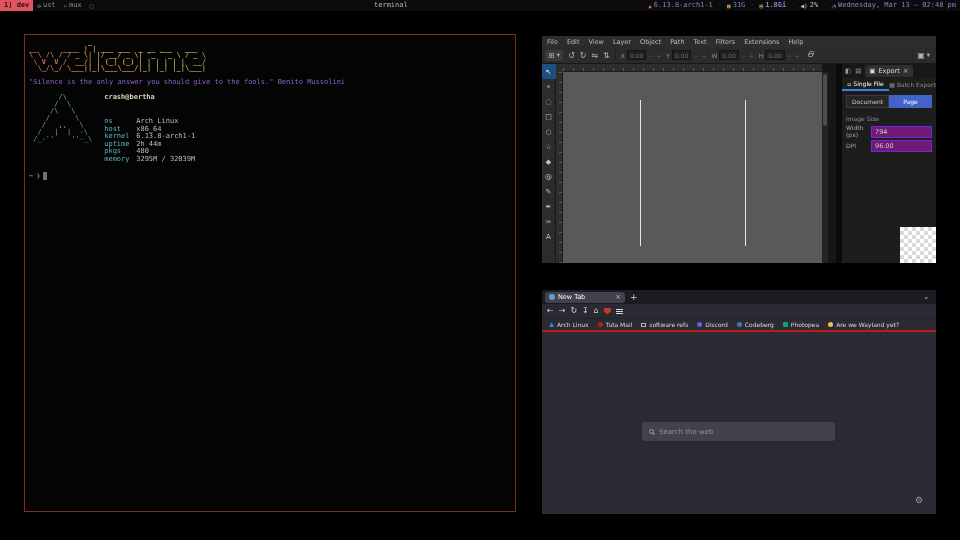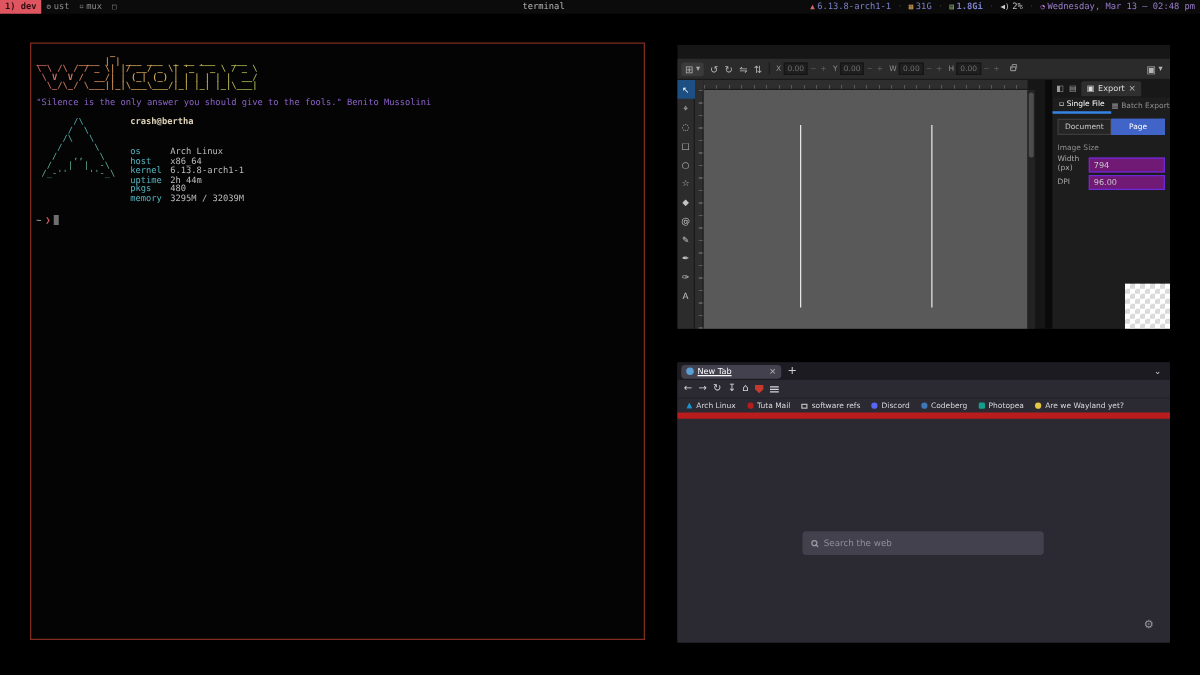--- a/index.html
+++ b/index.html
@@ -7,21 +7,21 @@
   .screen{position:relative;width:960px;height:540px;background:#000;overflow:hidden;
           font-family:"DejaVu Sans Mono",monospace;}
 
   
   .topbar{position:absolute;left:0;top:0;width:960px;height:11px;background:#0b0b0b;
           display:flex;align-items:flex-end;font-size:7px;line-height:11px;color:#9a9a9a;}
   .ws{display:flex;height:11px;}
   .tag{display:flex;align-items:center;gap:2px;padding:0 4px;height:11px;color:#8d8d8d;}
   .tag.active{background:#df5660;color:#2e0c10;font-weight:bold;}
   .wicon{font-size:6px;}
-  .bar-title{position:absolute;left:374px;top:0;color:#b9b9b9;margin-left:44px;}
+  .bar-title{position:absolute;left:374px;top:0;color:#b9b9b9;}
   .stat{margin-left:auto;display:flex;align-items:center;gap:5px;padding-right:4px;}
   .mod{display:flex;align-items:center;gap:2px;}
   .micon{font-size:6px;}
   .sep{color:#3c3c3c;}
 
   
   .term{position:absolute;left:24px;top:34px;width:492px;height:478px;background:#040404;
         border:1px solid #7e2d1e;padding:4px 4px;}
   .art{margin:0;font-size:7px;line-height:6.5px;font-family:"DejaVu Sans Mono",monospace;
        background:linear-gradient(90deg,#d06565,#d8a657,#b8bb4e,#5fbf82,#56b6c2,#7a9ef0,#c678dd);
@@ -100,21 +100,21 @@
         background-size:8px 8px;background-position:0 0,4px 4px;}
 
   
   .fx{position:absolute;left:542px;top:290px;width:394px;height:224px;background:#2b2a33;
       font-family:"DejaVu Sans",sans-serif;}
   .tabbar{position:absolute;left:0;top:0;right:0;height:14px;background:#1c1b22;
       display:flex;align-items:center;padding:0 3px;gap:5px;}
   .tab{width:80px;height:11px;background:#42414d;border-radius:3px;display:flex;align-items:center;
       gap:3px;padding:0 4px;}
   .globe{width:6px;height:6px;border-radius:50%;background:#5a9fd4;flex:none;}
-  .tablabel{flex:1;font-size:6.5px;color:#fbfbfe;text-decoration:underline;}
+  .tablabel{flex:1;font-size:6.5px;color:#fbfbfe;}
   .tclose{font-size:7px;color:#b9b9c0;}
   .plus{color:#d0d0d3;font-size:9px;line-height:9px;}
   .tabchev{margin-left:auto;color:#d0d0d3;font-size:7px;padding-right:4px;}
   .navbar{position:absolute;left:0;top:14px;right:0;height:14px;background:#2b2a33;
       display:flex;align-items:center;gap:5px;padding:0 5px;}
   .navico{color:#d7d7db;font-size:8px;line-height:8px;}
   .urlbar{flex:1;height:10px;background:#1c1b22;border-radius:2px;display:flex;align-items:center;
       gap:4px;padding:0 5px;}
   .mag{width:4px;height:4px;border:1px solid #9a9aa3;border-radius:50%;position:relative;flex:none;}
   .mag::after{content:'';position:absolute;width:3px;height:1px;background:#9a9aa3;
@@ -125,21 +125,21 @@
   .hamb{width:7px;height:5px;border-top:1px solid #d7d7db;border-bottom:1px solid #d7d7db;position:relative;}
   .hamb::after{content:'';position:absolute;top:1px;left:0;right:0;border-top:1px solid #d7d7db;}
   .bmbar{position:absolute;left:0;top:28px;right:0;height:12px;background:#2b2a33;
       border-top:1px solid #23222b;display:flex;align-items:center;gap:9px;padding:0 7px;}
   .bm{display:flex;align-items:center;gap:3px;}
   .bicon{width:5px;height:5px;border-radius:50%;flex:none;}
   .bicon.triangle{border-radius:0;clip-path:polygon(50% 0,100% 100%,0 100%);}
   .bicon.square{border-radius:1px;}
   .bicon.folder{background:transparent;border:1px solid #b8b8b8;border-radius:0;height:4px;position:relative;}
   .blabel{font-size:6px;color:#d7d7db;}
-  .content{position:absolute;left:0;top:40px;right:0;bottom:0;background:#2b2a33;border-top:5px solid #b91c1c;}
+  .content{position:absolute;left:0;top:40px;right:0;bottom:0;background:#2b2a33;border-top:2px solid #b91c1c;}
   .searchpill{position:absolute;left:100px;top:90px;width:193px;height:19px;background:#42414d;
       border-radius:3px;display:flex;align-items:center;gap:5px;padding:0 7px;}
   .searchpill .mag{width:5px;height:5px;}
   .pilltext{font-size:7px;color:#8f8f9d;}
   .gear{position:absolute;right:13px;bottom:9px;color:#9a9aa2;font-size:9px;}
 </style>
 </head>
 <body>
 
 <div class="screen">
@@ -236,20 +236,32 @@
       </div>
     </div>
     <div class="promptline">
       <span>~</span>
       <span class="psym">❯</span>
       <span class="cursor"></span>
     </div>
   </div>
 
   <div class="ink">
+    <div class="ink-menubar">
+        <span class="menu-item">File</span>
+        <span class="menu-item">Edit</span>
+        <span class="menu-item">View</span>
+        <span class="menu-item">Layer</span>
+        <span class="menu-item">Object</span>
+        <span class="menu-item">Path</span>
+        <span class="menu-item">Text</span>
+        <span class="menu-item">Filters</span>
+        <span class="menu-item">Extensions</span>
+        <span class="menu-item">Help</span>
+      </div>
 
     <div class="ink-toolbar">
       <span class="tb-dd">
         <span class="tbi">⊞</span>
         <span>▾</span>
       </span>
       <span class="tbi">↺</span>
       <span class="tbi">↻</span>
       <span class="tbi">⇋</span>
       <span class="tbi">⇅</span>

